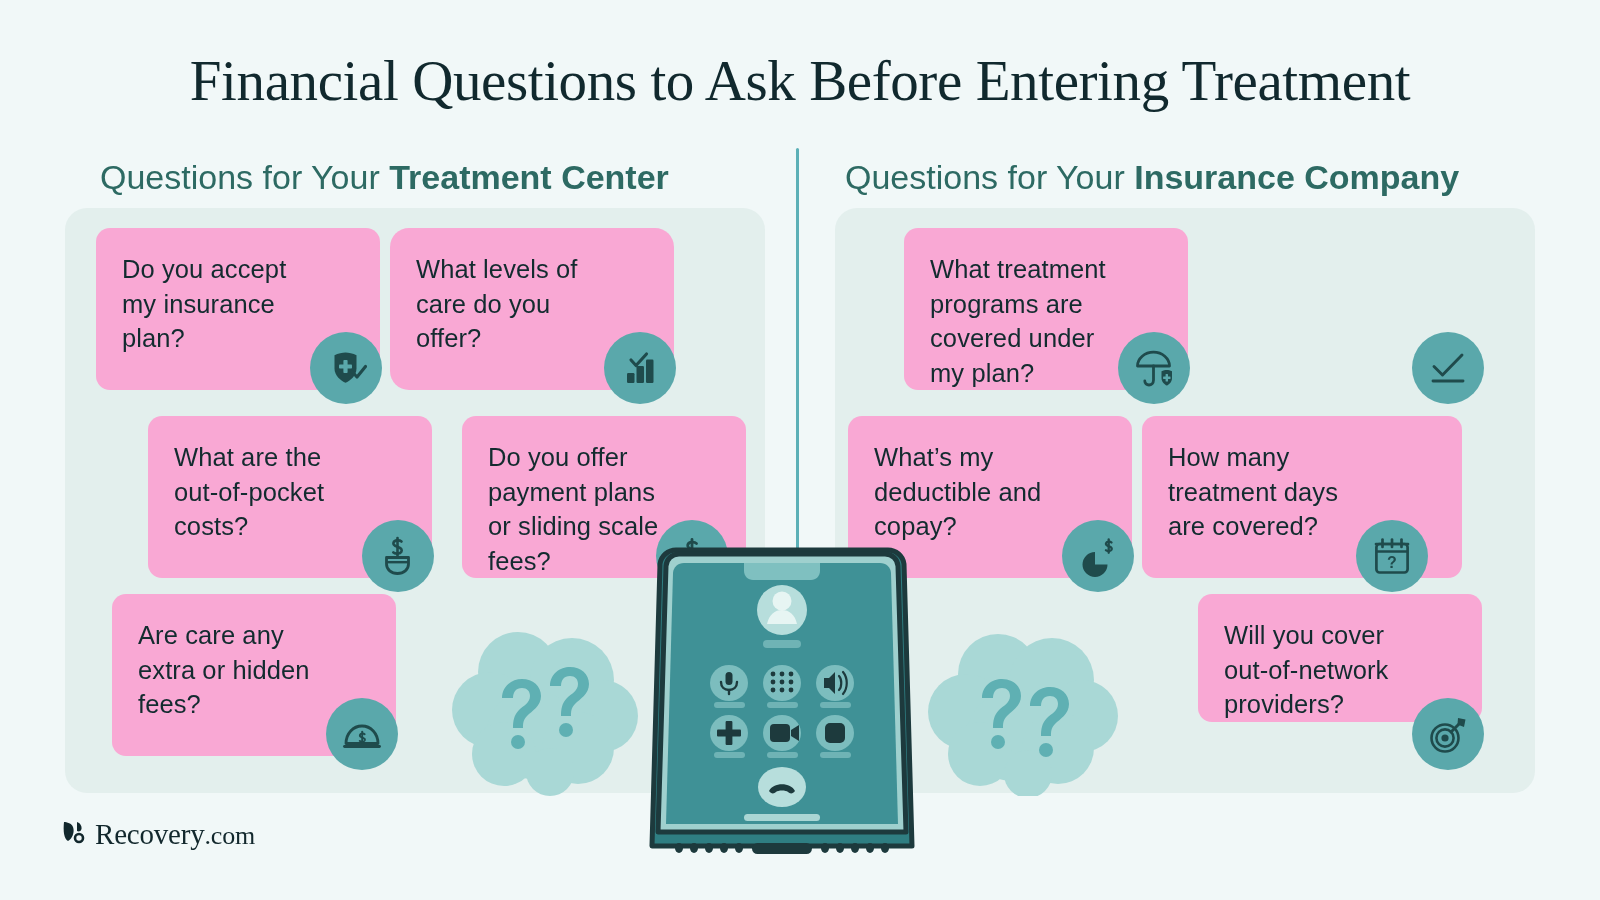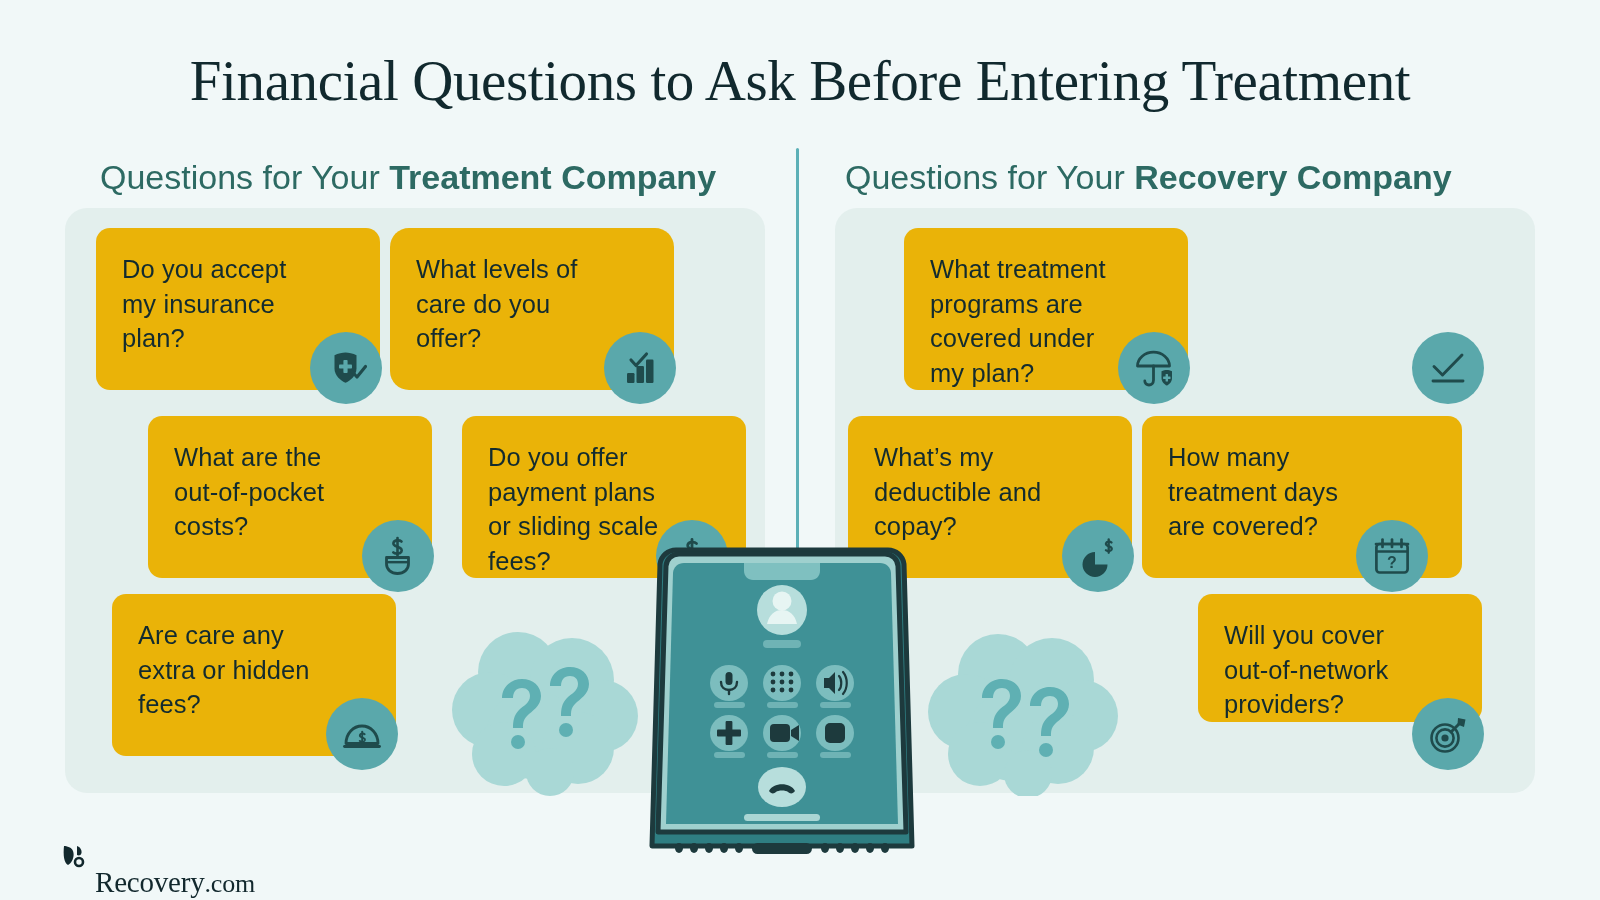--- a/index.html
+++ b/index.html
@@ -67,21 +67,21 @@
     position: absolute;
     background: #e3efed;
     border-radius: 22px;
   }
   .panel-left  { left: 65px;  top: 208px; width: 700px;  height: 585px; }
   .panel-right { left: 835px; top: 208px; width: 700px;  height: 585px; }
 
   
   .card {
     position: absolute;
-    background: #eab308;
+    background: #f9a8d4;
     border-radius: 14px;
     padding: 24px 26px 20px 26px;
   }
   .card-text {
     font-size: 25.5px;
     line-height: 1.36;
     color: #132b2f;
     letter-spacing: 0.1px;
     white-space: pre-line;
   }
@@ -113,38 +113,37 @@
     display: flex;
     align-items: center;
     gap: 9px;
   }
   .logo-text {
     font-family: "Liberation Serif", serif;
     font-size: 29px;
     color: #12282d;
     letter-spacing: -0.2px;
     white-space: nowrap;
-    margin-top: 48px;
   }
   .logo-text .tld { font-size: 26px; }
 </style>
 </head>
 <body>
 
 <div class="stage">
 
   <h1 class="page-title">Financial Questions to Ask Before Entering Treatment</h1>
 
   <div class="divider"></div>
 
   <div class="col-heading heading-left">
-    <span>Questions for Your </span><span class="accent">Treatment Company</span>
+    <span>Questions for Your </span><span class="accent">Treatment Center</span>
   </div>
   <div class="col-heading heading-right">
-    <span>Questions for Your </span><span class="accent">Recovery Company</span>
+    <span>Questions for Your </span><span class="accent">Insurance Company</span>
   </div>
 
   <div class="panel panel-left"></div>
   <div class="panel panel-right"></div>
 
   <div class="card" style="left:96px; top:228px; width:284px; height:162px;">
     <div class="card-text">Do you accept
 my insurance
 plan?</div>
   </div>

